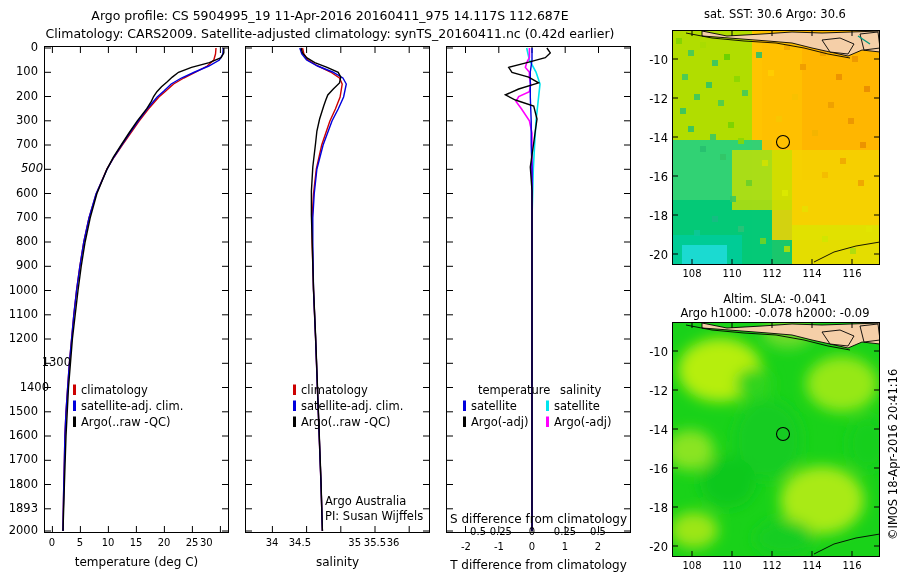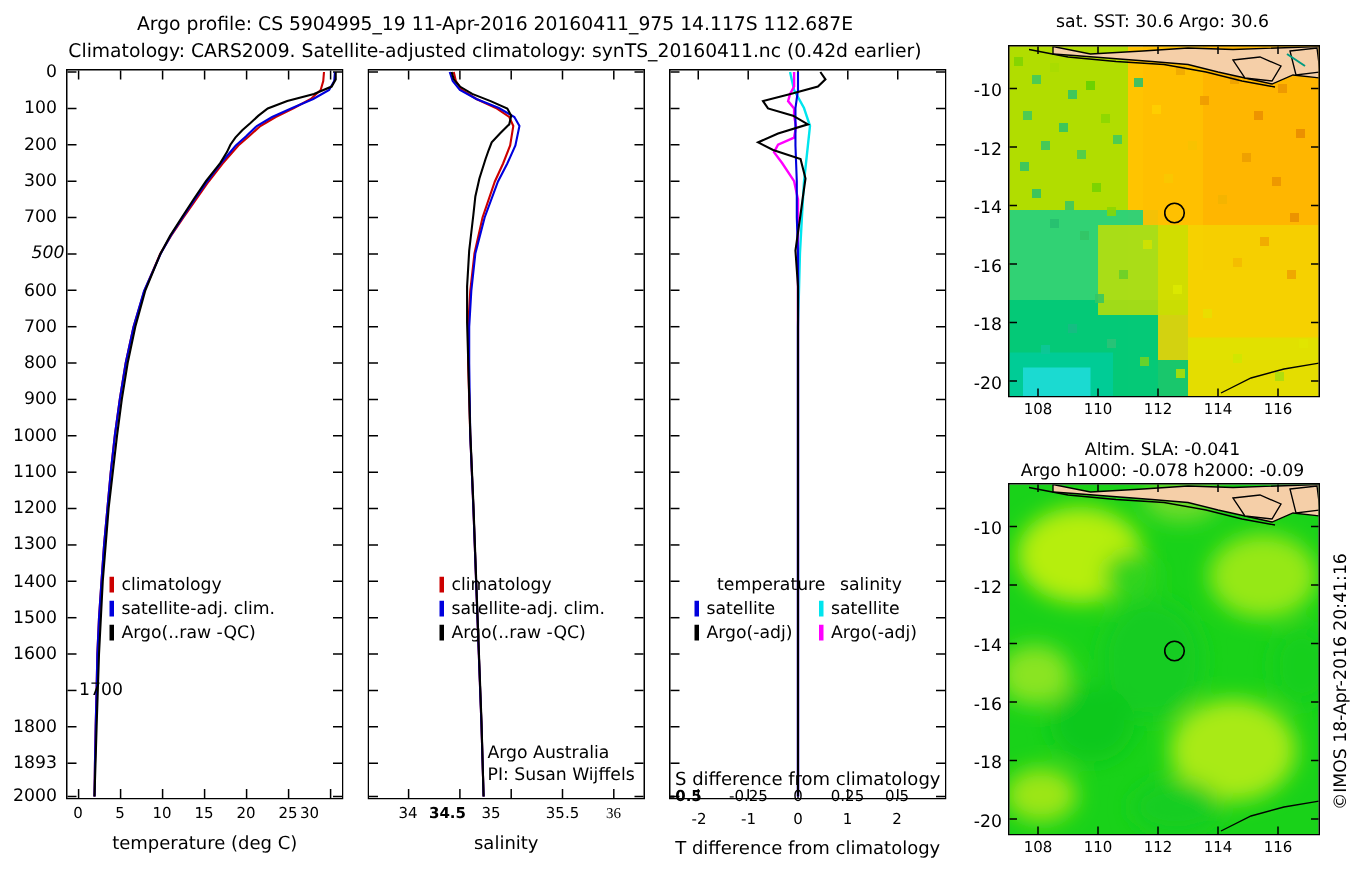--- a/index.html
+++ b/index.html
@@ -110,25 +110,25 @@
   <div class="ytick abs" style="left:0;top:66.8px;width:38px;">300</div>
   <div class="ytick abs" style="left:0;top:91px;width:38px;">700</div>
   <div class="ytick abs" style="left:5px;top:115.3px;width:38px;font-style:italic;">500</div>
   <div class="ytick abs" style="left:0;top:139.5px;width:38px;">600</div>
   <div class="ytick abs" style="left:0;top:163.8px;width:38px;">700</div>
   <div class="ytick abs" style="left:0;top:188px;width:38px;">800</div>
   <div class="ytick abs" style="left:0;top:212.3px;width:38px;">900</div>
   <div class="ytick abs" style="left:0;top:236.5px;width:38px;">1000</div>
   <div class="ytick abs" style="left:0;top:260.8px;width:38px;">1100</div>
   <div class="ytick abs" style="left:0;top:285px;width:38px;">1200</div>
-  <div class="ytick abs" style="left:0;top:309.3px;width:38px;">1300</div>
-  <div class="ytick abs" style="left:0;top:333.5px;width:38px;">1400</div>
+  <div class="ytick abs" style="left:0;top:309.3px;width:38px;padding-left:33px;">1300</div>
+  <div class="ytick abs" style="left:0;top:333.5px;width:38px;padding-left:11px;">1400</div>
   <div class="ytick abs" style="left:0;top:357.8px;width:38px;">1500</div>
   <div class="ytick abs" style="left:0;top:382px;width:38px;">1600</div>
-  <div class="ytick abs" style="left:0;top:406.3px;width:38px;margin-left:44px;">1700</div>
+  <div class="ytick abs" style="left:0;top:406.3px;width:38px;">1700</div>
   <div class="ytick abs" style="left:0;top:430.5px;width:38px;">1800</div>
   <div class="ytick abs" style="left:0;top:454.8px;width:38px;">1893</div>
   <div class="ytick abs" style="left:0;top:477px;width:38px;">2000</div>
 </div>
 
 <div class="abs" style="left:44px;top:537px;width:185px;">
   <div class="tick abs" style="left:-12px;top:0;width:40px;text-align:center;">0</div>
   <div class="tick abs" style="left:16px;top:0;width:40px;text-align:center;">5</div>
   <div class="tick abs" style="left:44px;top:0;width:40px;text-align:center;">10</div>
   <div class="tick abs" style="left:72px;top:0;width:40px;text-align:center;">15</div>
@@ -214,24 +214,24 @@
     </g>
     <g>
       <text x="80" y="459" font-size="11.5" font-family="DejaVu Sans, Liberation Sans, sans-serif">Argo Australia</text>
       <text x="80" y="474" font-size="11.5" font-family="DejaVu Sans, Liberation Sans, sans-serif">PI: Susan Wijffels</text>
     </g>
   </svg>
 </div>
 
 <div class="abs" style="left:245px;top:537px;width:185px;">
   <div class="tick abs" style="left:7px;top:0;width:40px;text-align:center;">34</div>
-  <div class="tick abs" style="left:41px;top:0;width:40px;text-align:left;font-weight:bold;">34.5</div>
-  <div class="tick abs" style="left:76px;top:0;width:40px;text-align:left;">35</div>
+  <div class="tick abs" style="left:26px;top:0;width:40px;text-align:right;">34.5</div>
+  <div class="tick abs" style="left:76px;top:0;width:40px;text-align:right;">35</div>
   <div class="tick abs" style="left:110px;top:0;width:40px;text-align:center;">35.5</div>
-  <div class="tick abs" style="left:144px;top:0;width:40px;text-align:center;font-family:Liberation Serif, serif;">36</div>
+  <div class="tick abs" style="left:128px;top:0;width:40px;text-align:center;">36</div>
 </div>
 <div class="abs axlbl" style="left:245px;top:555px;width:185px;">salinity</div>
 
 <div class="abs" style="left:446px;top:46px;width:185px;height:487px;">
   <svg width="185" height="487" viewBox="0 0 185 487">
     <rect x="0.5" y="0.5" width="184" height="486" fill="#fff" stroke="#000" stroke-width="1"></rect>
     <g stroke="#000" stroke-width="1">
       <line x1="19.5" y1="1" x2="19.5" y2="7"></line>
         <line x1="52.8" y1="1" x2="52.8" y2="7"></line>
       <line x1="86" y1="1" x2="86" y2="7"></line>
@@ -306,21 +306,21 @@
       <rect x="100" y="354.5" width="3" height="10.5" fill="#00e5ee"></rect>
       <text x="108" y="363.5" font-size="11.5" font-family="DejaVu Sans, Liberation Sans, sans-serif">satellite</text>
       <rect x="100" y="370.5" width="3" height="10.5" fill="#ff00ff"></rect>
       <text x="108" y="379.5" font-size="11.5" font-family="DejaVu Sans, Liberation Sans, sans-serif">Argo(-adj)</text>
     </g>
   </svg>
 </div>
 
 <div class="abs axlbl" style="left:446px;top:512px;width:185px;">S difference from climatology</div>
 <div class="abs" style="left:446px;top:526px;width:185px;">
-  <div class="tick abs" style="left:0px;top:0;width:40px;text-align:left;font-weight:bold;">-0.5</div>
+  <div class="tick abs" style="left:0px;top:0;width:40px;text-align:right;">-0.5</div>
   <div class="tick abs" style="left:33px;top:0;width:40px;text-align:center;">-0.25</div>
   <div class="tick abs" style="left:66px;top:0;width:40px;text-align:center;">0</div>
   <div class="tick abs" style="left:99px;top:0;width:40px;text-align:center;">0.25</div>
   <div class="tick abs" style="left:132px;top:0;width:40px;text-align:center;">0.5</div>
 </div>
 <div class="abs" style="left:446px;top:541px;width:185px;">
   <div class="tick abs" style="left:0px;top:0;width:40px;text-align:center;">-2</div>
   <div class="tick abs" style="left:33px;top:0;width:40px;text-align:center;">-1</div>
   <div class="tick abs" style="left:66px;top:0;width:40px;text-align:center;">0</div>
   <div class="tick abs" style="left:99px;top:0;width:40px;text-align:center;">1</div>

